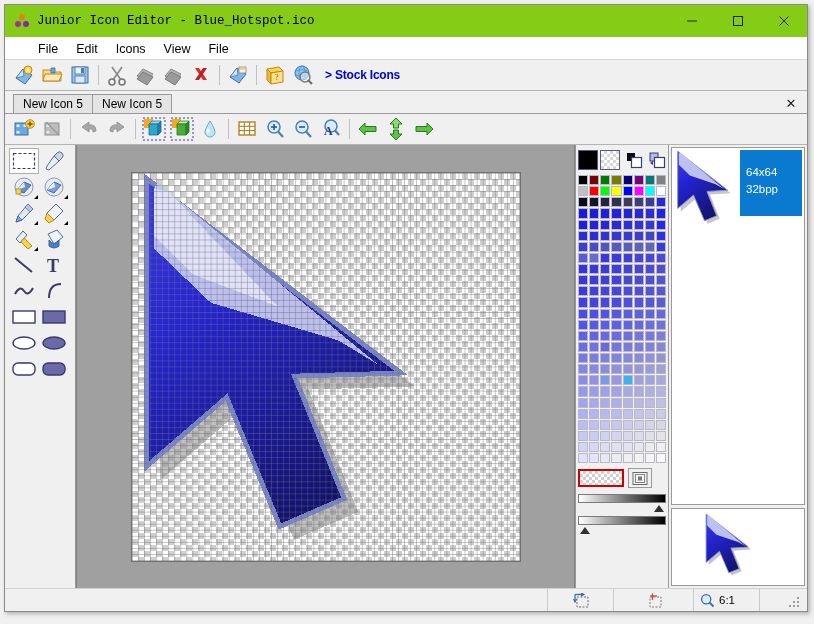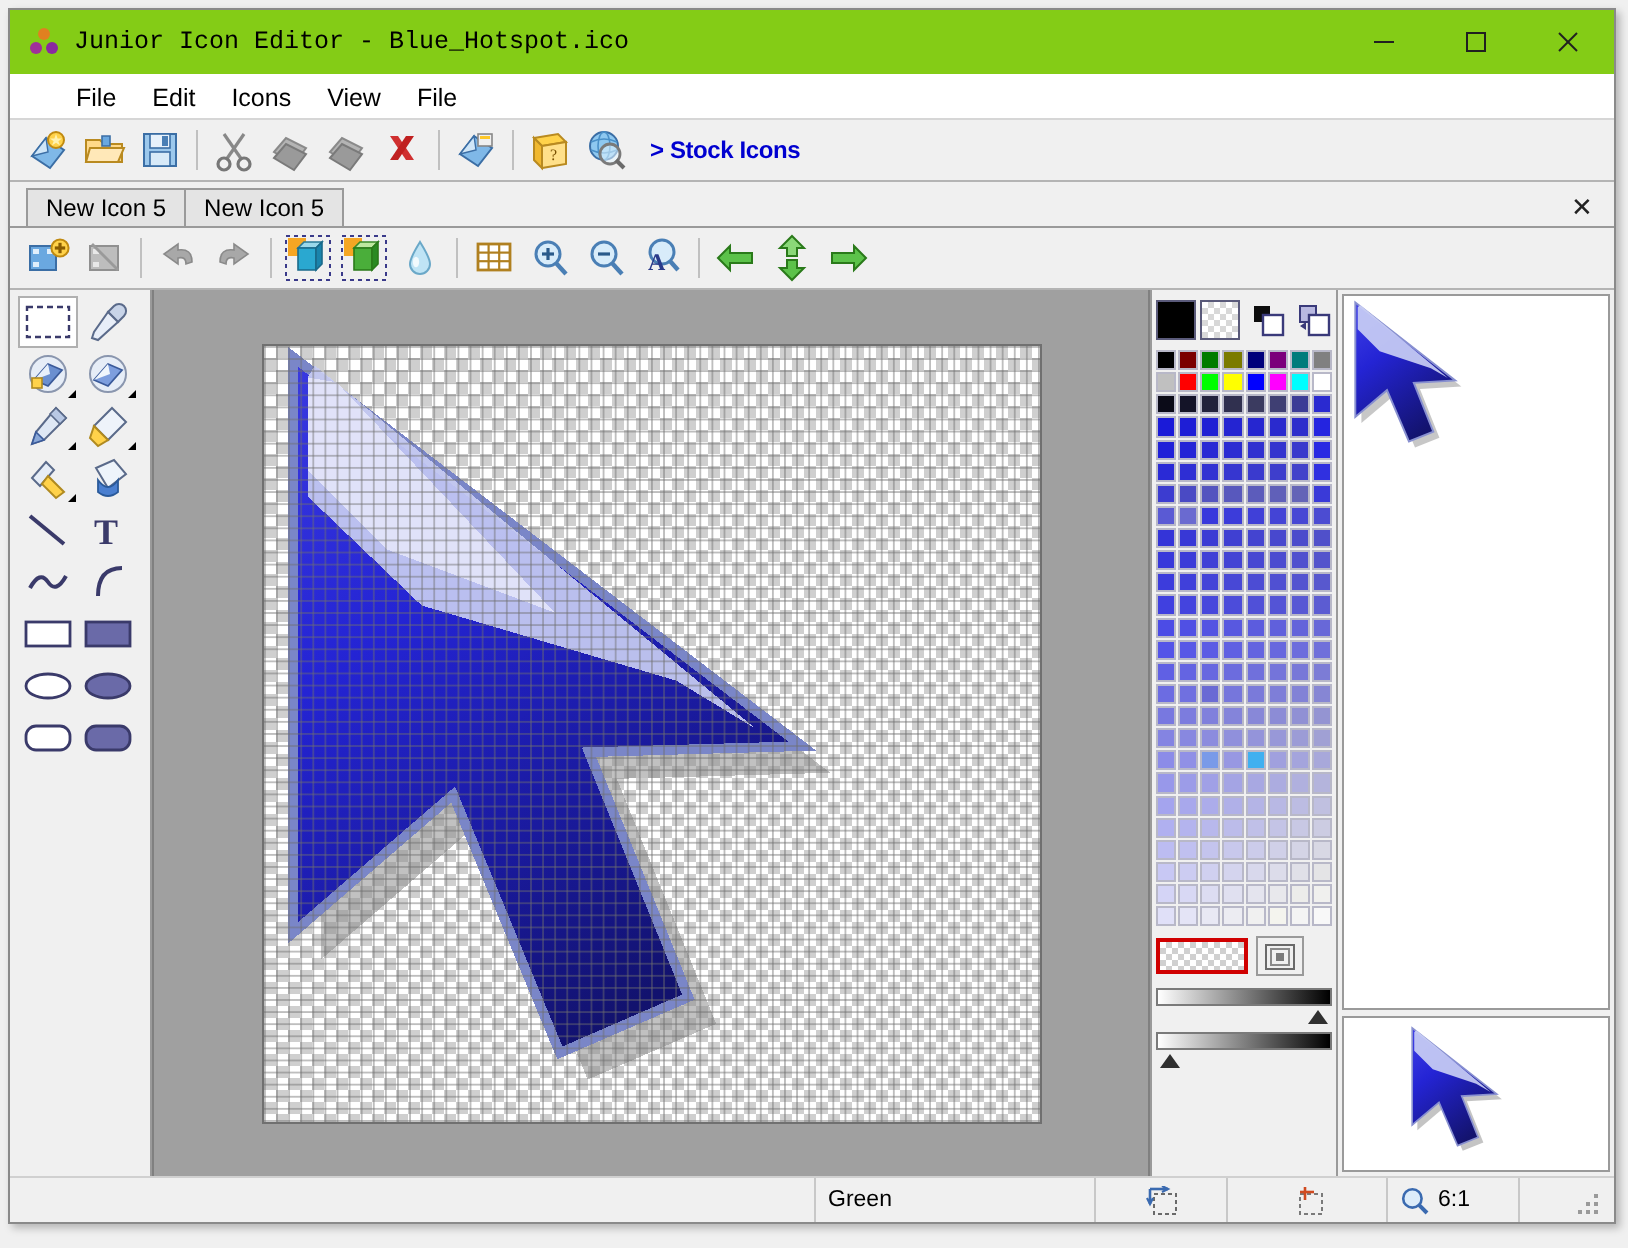--- a/index.html
+++ b/index.html
@@ -1008,36 +1008,37 @@
               <linearGradient id="pvGrad" x1="0" y1="0" x2="0.55" y2="1">
                 <stop offset="0%" stop-color="#4040e8"></stop>
                 <stop offset="40%" stop-color="#2424d4"></stop>
                 <stop offset="100%" stop-color="#13136e"></stop>
               </linearGradient>
             </defs>
             <polygon points="4,2 4,49 17,38 26,59 36,55 28,35 45,34" fill="#909090" opacity="0.5" transform="translate(1.5,1.5)"></polygon>
             <polygon points="3,1 3,48 16,37 25,58 35,54 27,34 44,33" fill="url(#pvGrad)" stroke="#8890d0" stroke-width="0.8"></polygon>
             <polygon points="4,3 4,12 13,21 34,28 41,32 5,2" fill="#ccd2f5" opacity="0.9"></polygon>
           </svg>
+          <div class="preview-info">
+            <div>64x64</div>
+            <div>32bpp</div>
+          </div>
         </div>
         <div class="preview-small">
           <svg width="66" height="66" viewBox="0 0 64 64" style="position:absolute;left:31px;top:4px;">
             <polygon points="4,2 4,49 17,38 26,59 36,55 28,35 45,34" fill="#8a8a8a" opacity="0.5" transform="translate(1.5,1.5)"></polygon>
             <polygon points="3,1 3,48 16,37 25,58 35,54 27,34 44,33" fill="url(#pvGrad)" stroke="#8890d0" stroke-width="0.8"></polygon>
             <polygon points="4,3 4,12 13,21 34,28 41,32 5,2" fill="#ccd2f5" opacity="0.9"></polygon>
           </svg>
         </div>
       </div>
     </div>
 
     <div class="statusbar">
       <div class="sb-cell sb-flex"></div>
-      <div class="sb-cell" style="width:140px;">
-        <span>Green</span>
-      </div>
       <div class="sb-cell" style="width:66px;justify-content:center;">
         <svg width="16" height="15" viewBox="0 0 16 15">
           <rect x="4" y="4" width="11" height="10" fill="none" stroke="#6a6a6a" stroke-width="1" stroke-dasharray="2,1.5"></rect>
           <line x1="2" y1="1.5" x2="11" y2="1.5" stroke="#3a6ab0" stroke-width="1.3"></line>
           <polyline points="8,0 11,1.5 8,3" fill="none" stroke="#3a6ab0" stroke-width="1.1"></polyline>
           <line x1="2" y1="1.5" x2="2" y2="9" stroke="#3a6ab0" stroke-width="1.3"></line>
           <polyline points="0.5,6 2,9 3.5,6" fill="none" stroke="#3a6ab0" stroke-width="1.1"></polyline>
         </svg>
       </div>
       <div class="sb-cell" style="width:80px;justify-content:center;">

